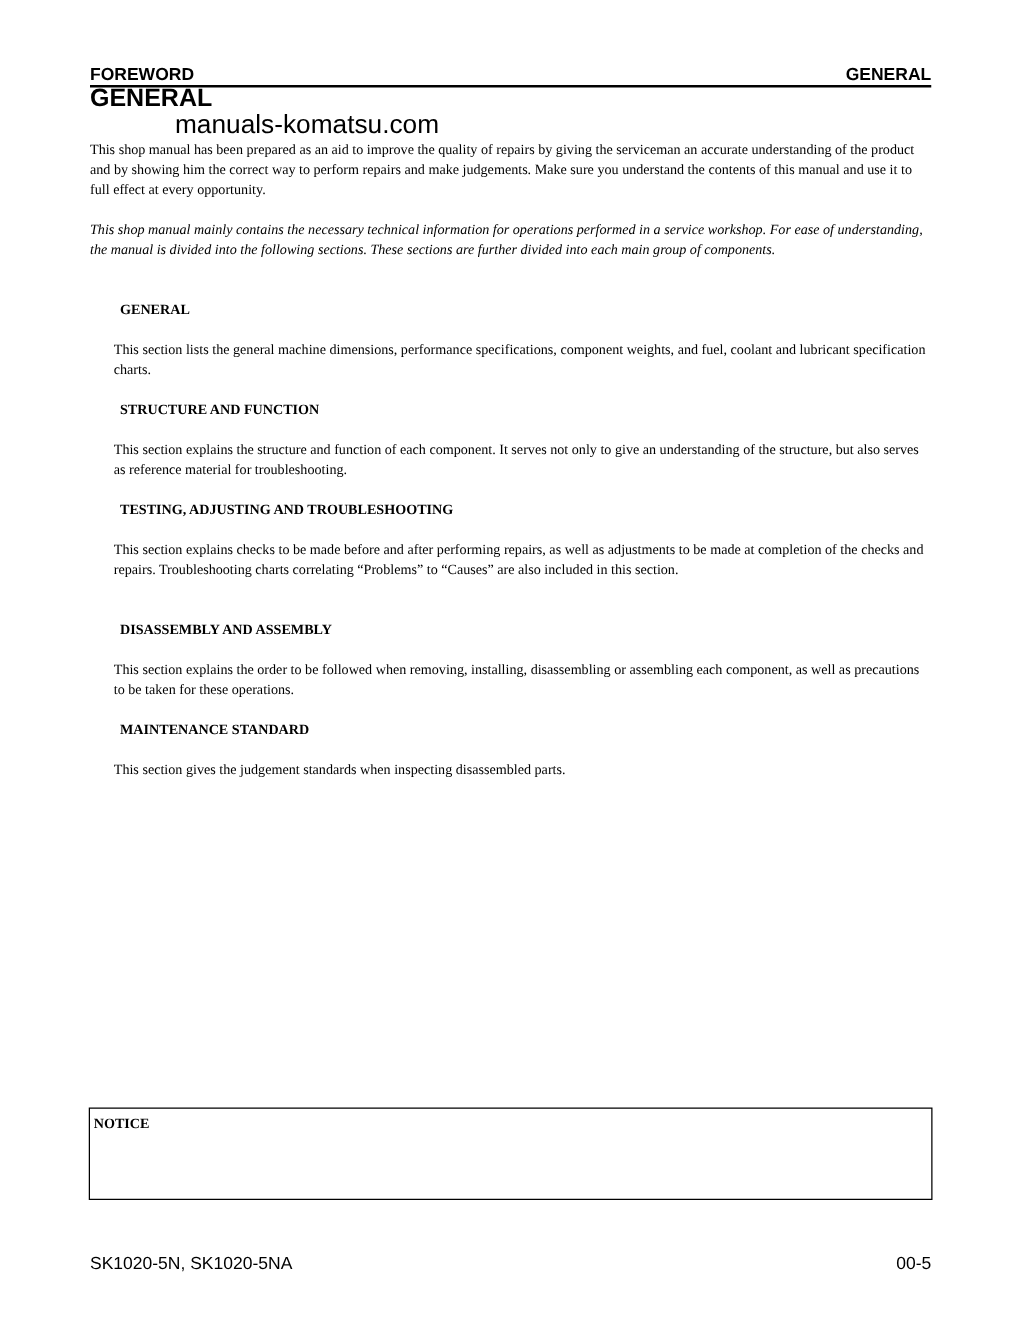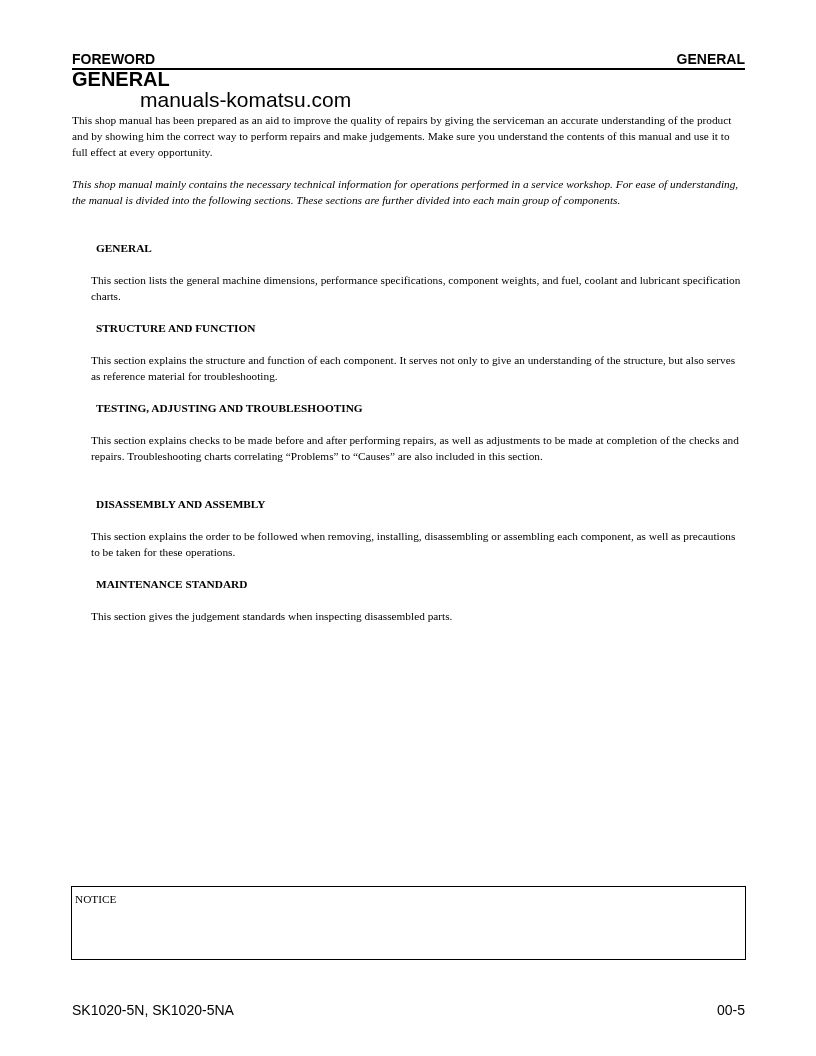--- a/index.html
+++ b/index.html
@@ -7,21 +7,21 @@
     .hdr { position: absolute; left: 72px; top: 35px; width: 673px; height: 17px; border-bottom: 2px solid #000; font-family: "Liberation Sans", sans-serif; font-weight: bold; font-size: 14px; margin-top: 16px; }
     .hdr .l { position: absolute; left: 0; top: 0; text-decoration: none; }
     .hdr .r { position: absolute; right: 0; top: 0; }
     .title { position: absolute; left: 72px; top: 68px; font-family: "Liberation Sans", sans-serif; font-weight: bold; font-size: 20px; }
     .wm { position: absolute; left: 140px; top: 88px; font-family: "Liberation Sans", sans-serif; font-size: 21px; }
     .body { font-family: "Liberation Serif", serif; font-size: 11.3px; line-height: 16px; }
     .p { position: absolute; left: 72px; width: 675px; margin: 0; }
     .h { position: absolute; left: 96px; font-weight: bold; margin: 0; }
     .ps { position: absolute; left: 91px; width: 650px; margin: 0; }
     .notice { position: absolute; left: 71px; top: 886px; width: 673px; height: 72px; border: 1px solid #000; }
-    .notice .nt { position: absolute; left: 3px; top: 4px; font-weight: normal; }
+    .notice .nt { position: absolute; left: 3px; top: 4px; font-weight: bold; }
     .notice .nb { position: absolute; left: 3px; top: 36px; width: 665px; }
     .ftr { position: absolute; left: 72px; top: 1002px; width: 673px; font-family: Liberation Sans, sans-serif; font-size: 14px; }
     .ftr .r { position: absolute; right: 0; top: 0; }
   </style>
 </head>
 <body>
 
 <div class="hdr">
   <span class="l">FOREWORD</span>
   <span class="r">GENERAL</span>

